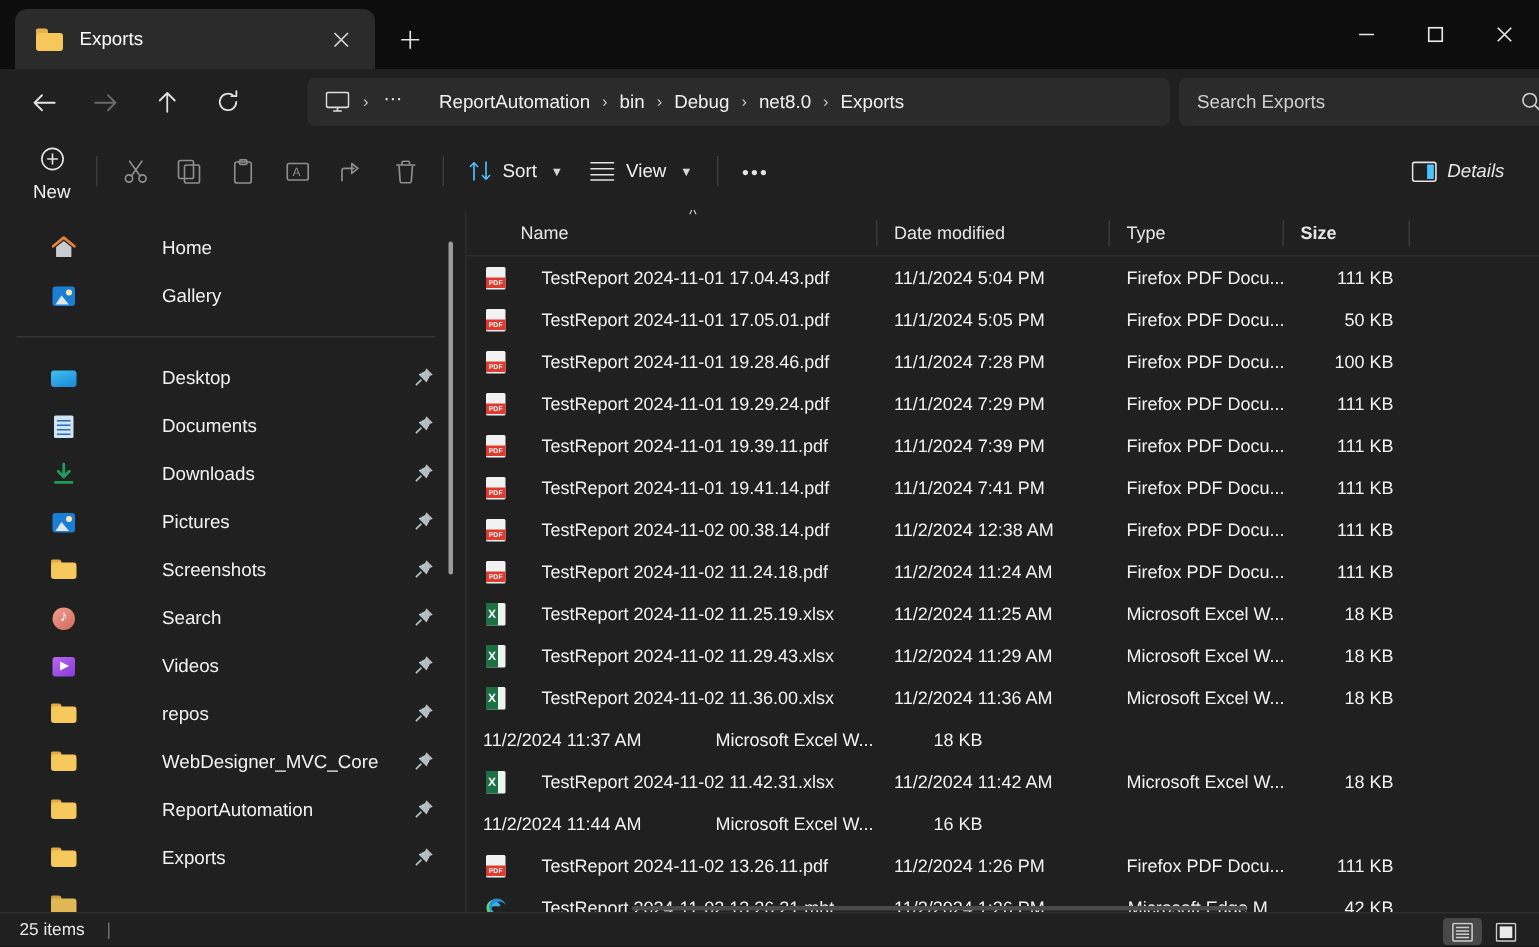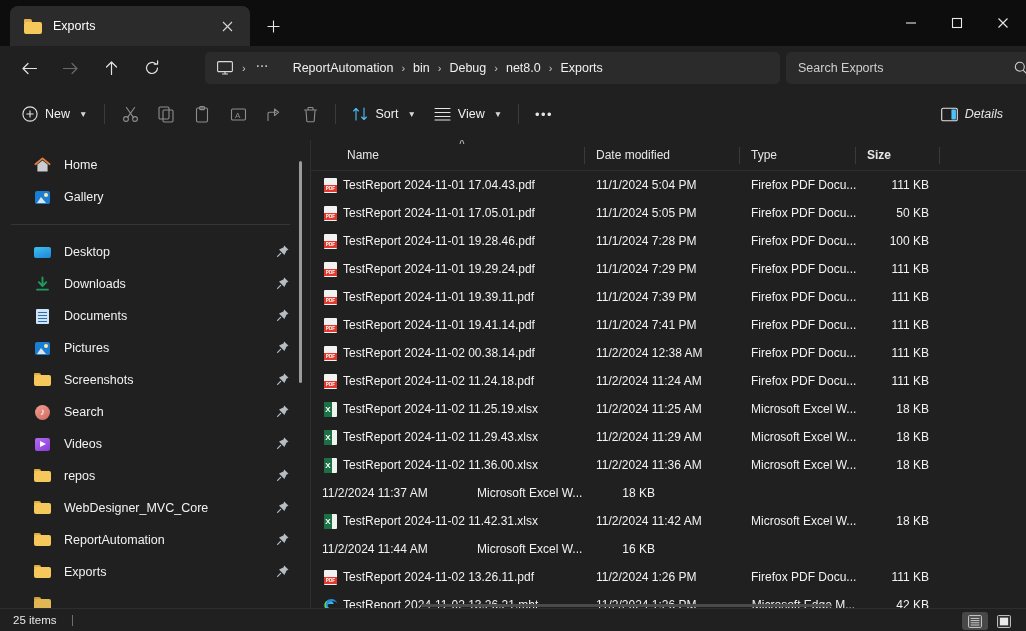--- a/index.html
+++ b/index.html
@@ -74,37 +74,37 @@
 
   
   .cmdbar {
     position: absolute; top: 90px; left: 0; width: 1026px; height: 48px;
     background: #202020; display: flex; align-items: center;
   }
   .cb-item {
     height: 32px; border-radius: 5px; display: flex; align-items: center;
     padding: 0 9px; color: #f0f0f0; font-size: 12.5px; gap: 7px;
   }
-  .cb-new { margin-left: 14px; padding: 0 10px 0 8px; }
+  .cb-new { margin-left: 14px; padding: 0 10px 0 8px; flex-direction: column; }
   .cb-ico { display: flex; align-items: center; justify-content: center; color: #e4e4e4; }
   .cb-ico.dim { color: #8e8e8e; }
   .cb-ico.accent { color: #4cc2ff; }
   .chev { font-size: 8.5px; color: #d8d8d8; margin-left: 2px; }
   .cb-sep { width: 1px; height: 20px; background: #3b3b3b; margin: 0 7px; }
   .cb-iconbtn { width: 36px; height: 32px; border-radius: 5px; display: flex; align-items: center; justify-content: center; }
   .cb-details { position: absolute; right: 14px; }
 
   
   .sidebar {
     position: absolute; top: 140px; left: 0; width: 310px; height: 468px;
     background: #202020; overflow: hidden;
   }
   .sb-item {
     position: relative; height: 32px; margin: 0 12px 0 10px; border-radius: 5px;
-    display: flex; align-items: center; padding-left: 24px;
+    display: flex; align-items: center; padding-left: 24px; gap: 44px;
   }
   .sb-ico { width: 17px; height: 17px; margin-right: 13px; flex: 0 0 auto; position: relative; }
   .sb-label { font-size: 12.5px; color: #f2f2f2; white-space: nowrap; }
   .sb-pin { position: absolute; right: 8px; top: 8px; color: #b6bcc4; }
   .sb-divider { height: 1px; background: #353535; margin: 11px 20px 11px 11px; }
   .sb-spacer-top { height: 9px; }
   .sb-scroll {
     position: absolute; left: 299px; top: 161px; width: 3px; height: 222px;
     background: #9b9b9b; border-radius: 2px;
   }
@@ -142,21 +142,21 @@
   .col-name { width: 274px; padding-left: 36px; }
   .col-date { width: 155px; padding-left: 11px; }
   .col-type { width: 116px; padding-left: 11px; }
   .col-size { width: 84px; padding-left: 11px; font-weight: bold; }
   .col-extra { width: 86px; }
   .sort-caret { position: absolute; left: 148px; top: -4px; color: #cfcfcf; font-size: 10px; }
 
   .rows { position: relative; }
   .row { height: 28px; display: flex; align-items: center; }
   .cell { font-size: 12px; color: #f2f2f2; white-space: nowrap; overflow: hidden; }
-  .c-name { width: 274px; padding-left: 12px; display: flex; align-items: center; gap: 4px; }
+  .c-name { width: 274px; padding-left: 12px; display: flex; align-items: center; gap: 22px; }
   .c-date { width: 155px; padding-left: 11px; }
   .c-type { width: 116px; padding-left: 11px; text-align: center; }
   .c-size { width: 84px; padding-left: 11px; text-align: right; padding-right: 11px; }
 
   .ficon { width: 16px; height: 17px; position: relative; flex: 0 0 auto; }
   
   .f-pdf::before { content:""; position:absolute; left:1px; top:1px; width:13px; height:15px; background:#f2f2f2; border-radius:1px; }
   .f-pdf::after { content:"PDF"; position:absolute; left:1px; bottom:2px; width:13px; height:7px; background:#e03a2f; color:#fff; font-size:4.6px; font-weight:700; line-height:7px; text-align:center; font-family:"Liberation Sans",sans-serif; letter-spacing:0.1px; }
   
   .f-xls::before { content:""; position:absolute; left:1px; top:1px; width:13px; height:15px; background:#eef5ef; border-radius:1px; }
@@ -402,36 +402,36 @@
     <div class="sb-item">
       <span class="sb-ico ic-desk"></span>
       <span class="sb-label">Desktop</span>
       <span class="sb-pin"><svg width="14" height="14" viewBox="0 0 14 14">
             <path d="M8.2 1.5 L12.5 5.8 L10.6 6.6 L8.4 11 L3 5.6 L7.4 3.4 Z" fill="currentColor"></path>
             <path d="M4.6 9.4 L1.6 12.4" stroke="currentColor" stroke-width="1.2" stroke-linecap="round"></path>
           </svg></span>
     </div>
 
     <div class="sb-item">
+      <span class="sb-ico ic-doc"></span>
+      <span class="sb-label">Documents</span>
+      <span class="sb-pin"><svg width="14" height="14" viewBox="0 0 14 14">
+            <path d="M8.2 1.5 L12.5 5.8 L10.6 6.6 L8.4 11 L3 5.6 L7.4 3.4 Z" fill="currentColor"></path>
+            <path d="M4.6 9.4 L1.6 12.4" stroke="currentColor" stroke-width="1.2" stroke-linecap="round"></path>
+          </svg></span>
+    </div>
+
+    <div class="sb-item">
       <span class="sb-ico ic-dl">
         <svg width="17" height="16" viewBox="0 0 17 16">
             <path d="M8.5 1.5 V9.5 M4.8 6.2 L8.5 10 L12.2 6.2" stroke="#1f9c5d" stroke-width="1.9" fill="none" stroke-linecap="round" stroke-linejoin="round"></path>
             <path d="M3 13.6 H14" stroke="#1f9c5d" stroke-width="1.9" stroke-linecap="round"></path>
           </svg>
       </span>
       <span class="sb-label">Downloads</span>
-      <span class="sb-pin"><svg width="14" height="14" viewBox="0 0 14 14">
-            <path d="M8.2 1.5 L12.5 5.8 L10.6 6.6 L8.4 11 L3 5.6 L7.4 3.4 Z" fill="currentColor"></path>
-            <path d="M4.6 9.4 L1.6 12.4" stroke="currentColor" stroke-width="1.2" stroke-linecap="round"></path>
-          </svg></span>
-    </div>
-
-    <div class="sb-item">
-      <span class="sb-ico ic-doc"></span>
-      <span class="sb-label">Documents</span>
       <span class="sb-pin"><svg width="14" height="14" viewBox="0 0 14 14">
             <path d="M8.2 1.5 L12.5 5.8 L10.6 6.6 L8.4 11 L3 5.6 L7.4 3.4 Z" fill="currentColor"></path>
             <path d="M4.6 9.4 L1.6 12.4" stroke="currentColor" stroke-width="1.2" stroke-linecap="round"></path>
           </svg></span>
     </div>
 
     <div class="sb-item">
       <span class="sb-ico ic-pic">
           <i></i>
         </span>

